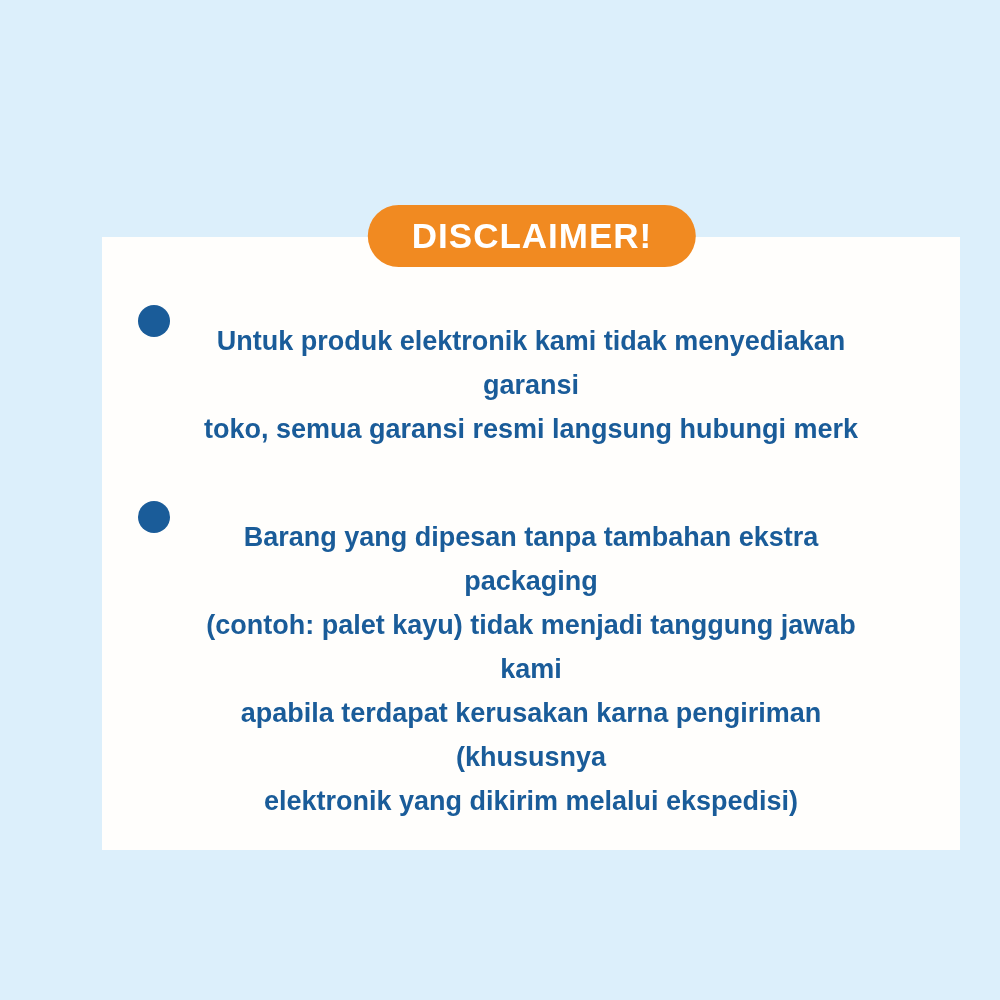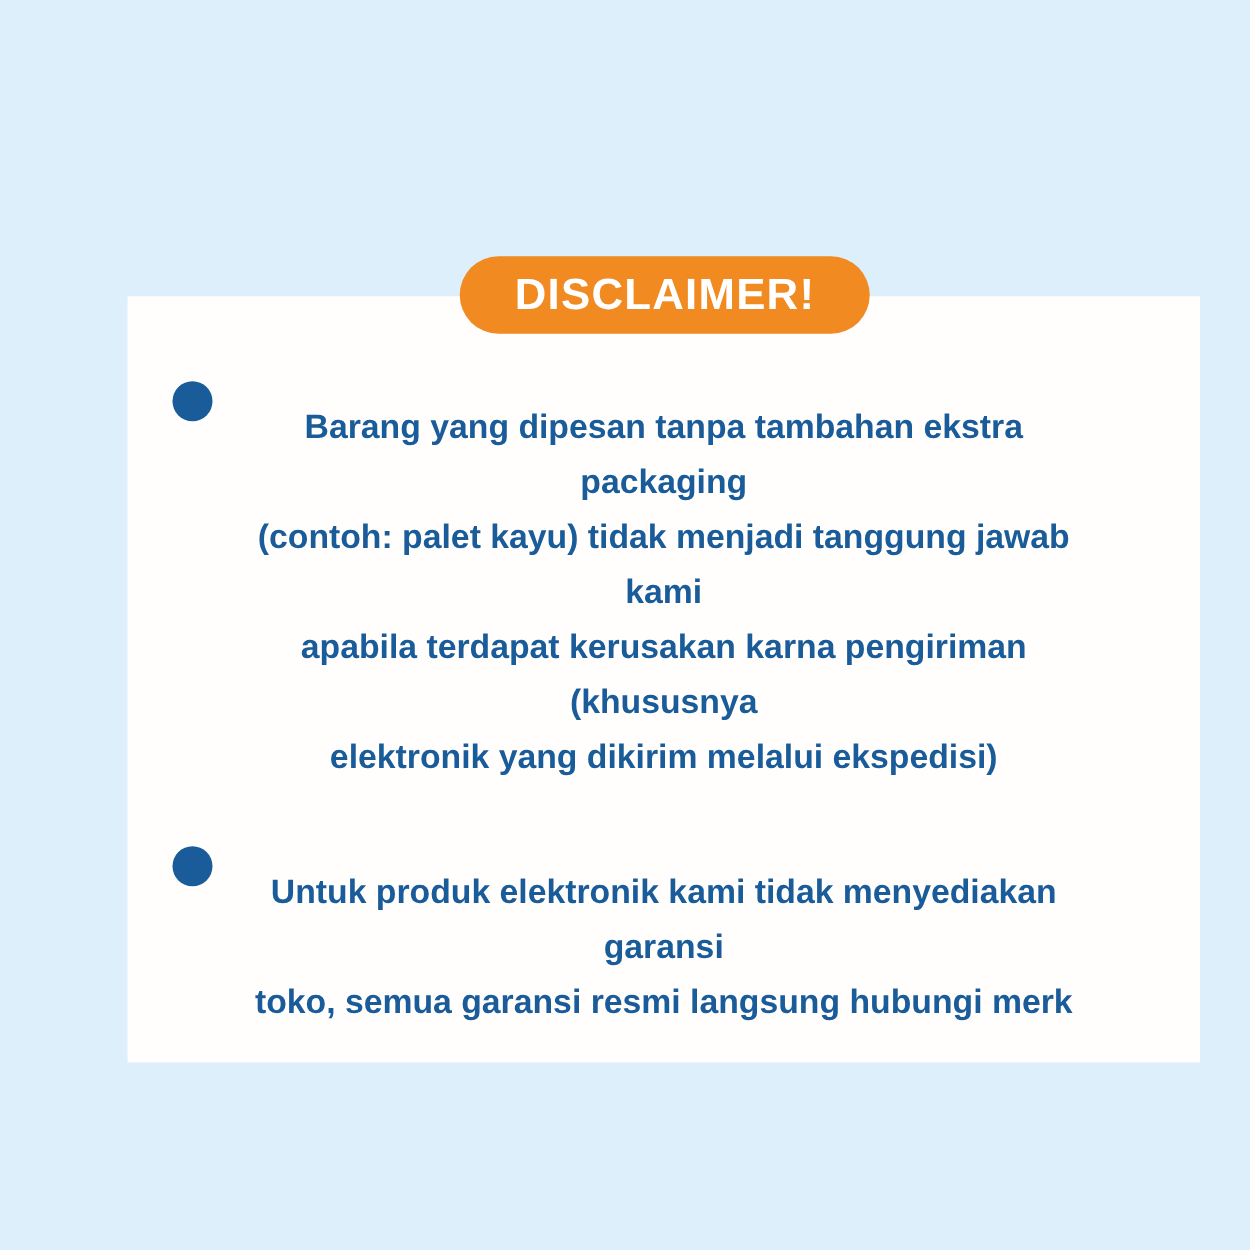--- a/index.html
+++ b/index.html
@@ -87,30 +87,30 @@
 
   <div class="badge">
     <span>DISCLAIMER!</span>
   </div>
 
   <div class="card">
     <div class="list">
 
       <div class="item">
         <span class="dot"></span>
+        <span class="txt">Untuk produk elektronik kami tidak menyediakan garansi
+toko, semua garansi resmi langsung hubungi merk</span>
+      </div>
+
+      <div class="item">
+        <span class="dot"></span>
         <span class="txt">Barang yang dipesan tanpa tambahan ekstra packaging
 (contoh: palet kayu) tidak menjadi tanggung jawab kami
 apabila terdapat kerusakan karna pengiriman (khususnya
 elektronik yang dikirim melalui ekspedisi)</span>
-      </div>
-
-      <div class="item">
-        <span class="dot"></span>
-        <span class="txt">Untuk produk elektronik kami tidak menyediakan garansi
-toko, semua garansi resmi langsung hubungi merk</span>
       </div>
 
 
 
     </div>
   </div>
 
 </div>
 
 </body></html>

